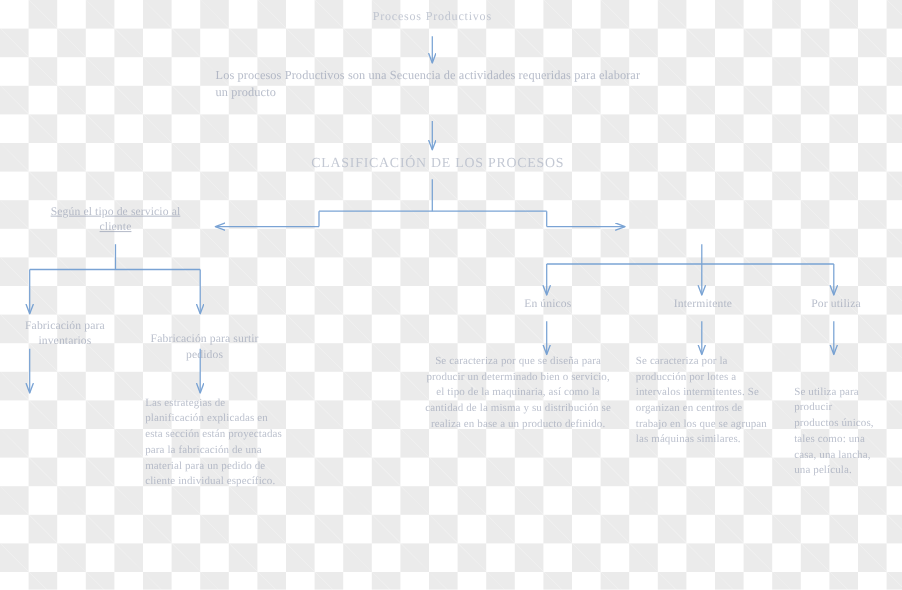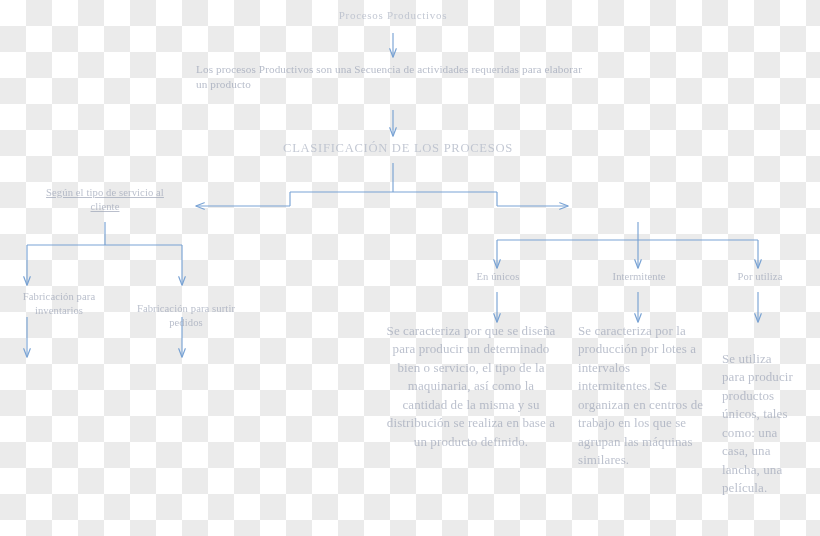--- a/index.html
+++ b/index.html
@@ -36,21 +36,21 @@
     color:#9aa2b5;
     text-align:center;
     opacity:.70;
   }
   .sub-node{
     font-size:10.6px;
     text-align:center;
     opacity:.68;
   }
   .body-node{
-    font-size:13px;
+    font-size:10px;
     text-align:left;
     opacity:.66;
     line-height:1.42;
   }
   .center-body{text-align:center;}
 </style>
 </head>
 <body>
 
 <div id="canvas">
@@ -100,20 +100,21 @@
   <div class="node heading-node" style="left:196px; top:62px; width:400px; font-size:11.2px; text-align:left;">Los procesos Productivos son una Secuencia de actividades requeridas para elaborar un producto</div>
 
   <div class="node title-node" style="left:258px; top:140px; width:280px; font-size:12.6px;">CLASIFICACIÓN DE LOS PROCESOS</div>
 
   <div class="node sub-node" style="left:35px; top:186px; width:140px;text-decoration:underline;">Según el tipo de servicio al cliente</div>
 
 
   <div class="node sub-node" style="left:0px; top:290px; width:118px;">Fabricación para inventarios</div>
 
   <div class="node sub-node" style="left:126px; top:290px; width:120px;margin-top:12px;">Fabricación para surtir pedidos</div>
+  <div class="node body-node" style="left:132px; top:360px; width:128px;">Las estrategias de planificación explicadas en esta sección están proyectadas para la fabricación de una material para un pedido de cliente individual específico.</div>
 
   <div class="node sub-node" style="left:452px; top:270px; width:92px;">En únicos</div>
   <div class="node body-node center-body" style="left:386px; top:322px; width:170px;">Se caracteriza por que se diseña para producir un determinado bien o servicio, el tipo de la maquinaria, así como la cantidad de la misma y su distribución se realiza en base a un producto definido.</div>
 
   <div class="node sub-node" style="left:592px; top:270px; width:94px;">Intermitente</div>
   <div class="node body-node" style="left:578px; top:322px; width:126px;font-family:Liberation Serif, serif;">Se caracteriza por la producción por lotes a intervalos intermitentes. Se organizan en centros de trabajo en los que se agrupan las máquinas similares.</div>
 
   <div class="node sub-node" style="left:712px; top:270px; width:96px;">Por utiliza</div>
   <div class="node body-node" style="left:722px; top:322px; width:74px;margin-top:28px;">Se utiliza para producir productos únicos, tales como: una casa, una lancha, una película.</div>
 

